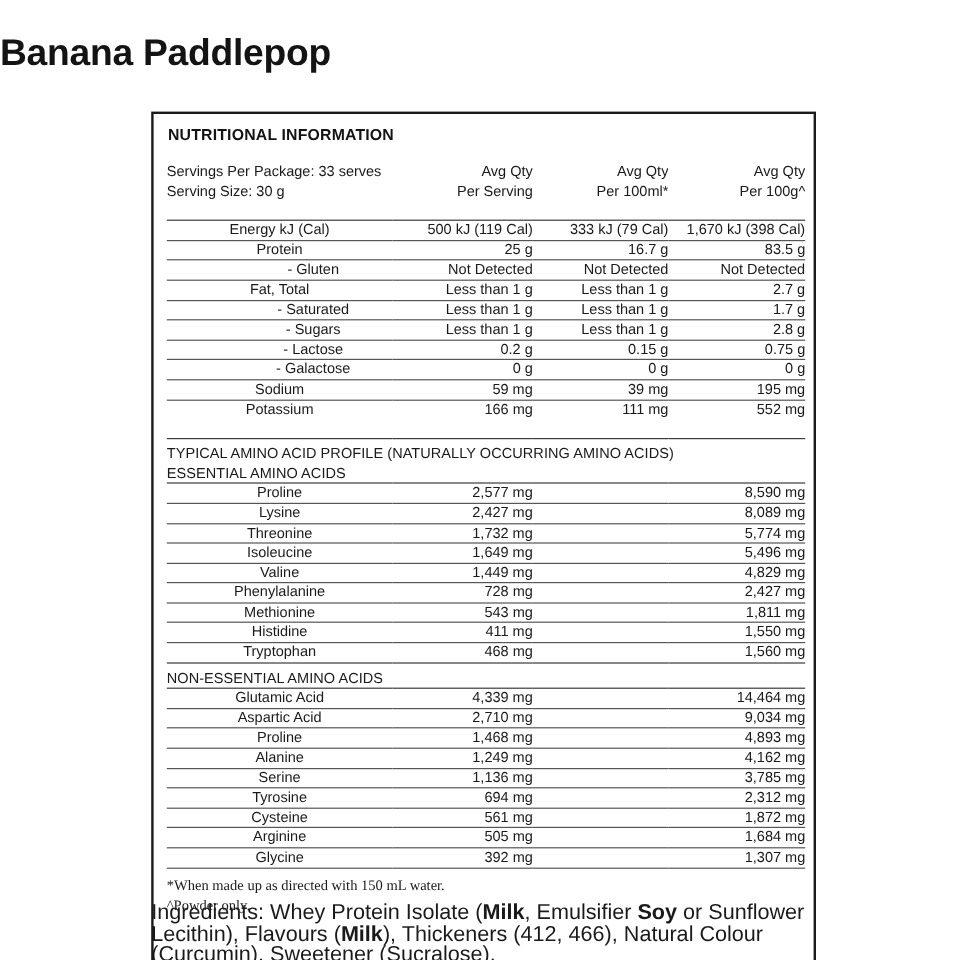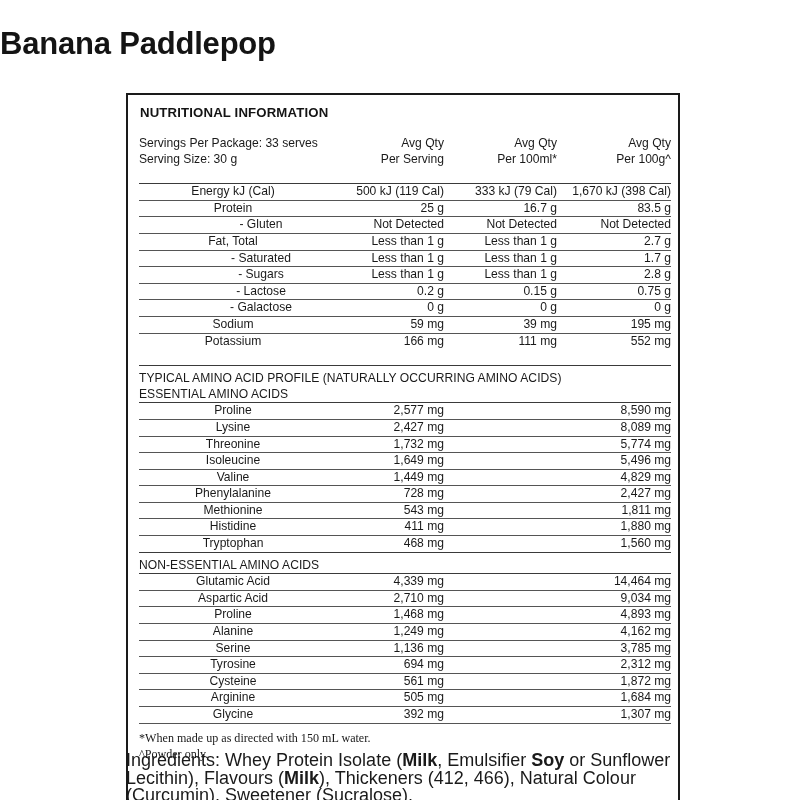--- a/index.html
+++ b/index.html
@@ -295,21 +295,21 @@
           <tr class="row rule-thin">
             <td class="name">Methionine</td>
             <td class="val">543 mg</td>
             <td>&nbsp;</td>
             <td class="val">1,811 mg</td>
           </tr>
           <tr class="row rule-thin">
             <td class="name">Histidine</td>
             <td class="val">411 mg</td>
             <td>&nbsp;</td>
-            <td class="val">1,880 mg</td>
+            <td class="val">1,550 mg</td>
           </tr>
           <tr class="row rule-thin">
             <td class="name">Tryptophan</td>
             <td class="val">468 mg</td>
             <td>&nbsp;</td>
             <td class="val">1,560 mg</td>
           </tr>
           <tr class="rule-top">
             <td colspan="4" class="section-head section-head-pad">NON-ESSENTIAL AMINO ACIDS</td>
           </tr>

